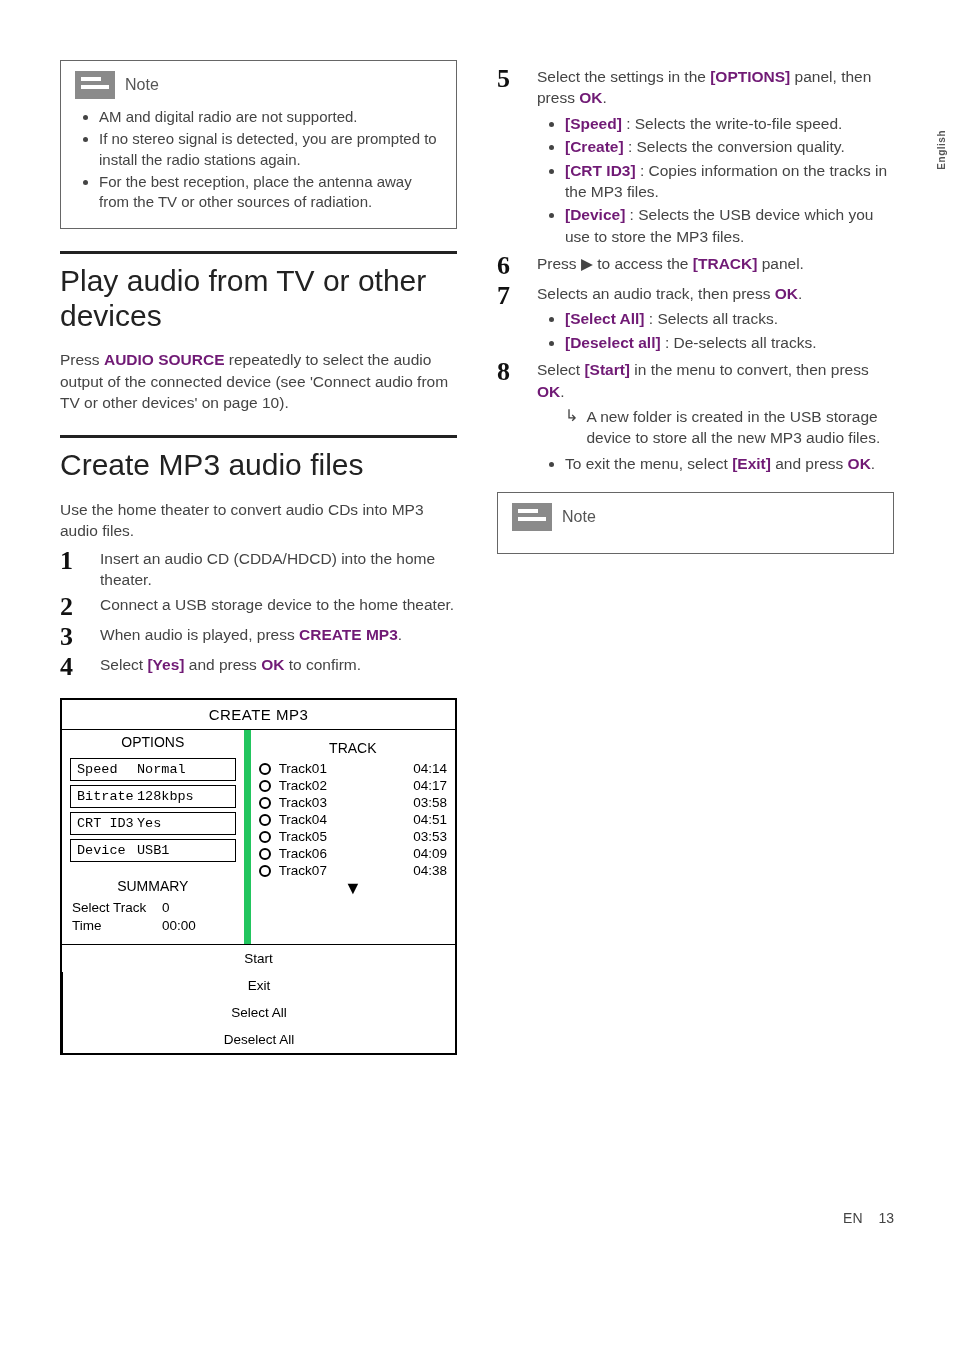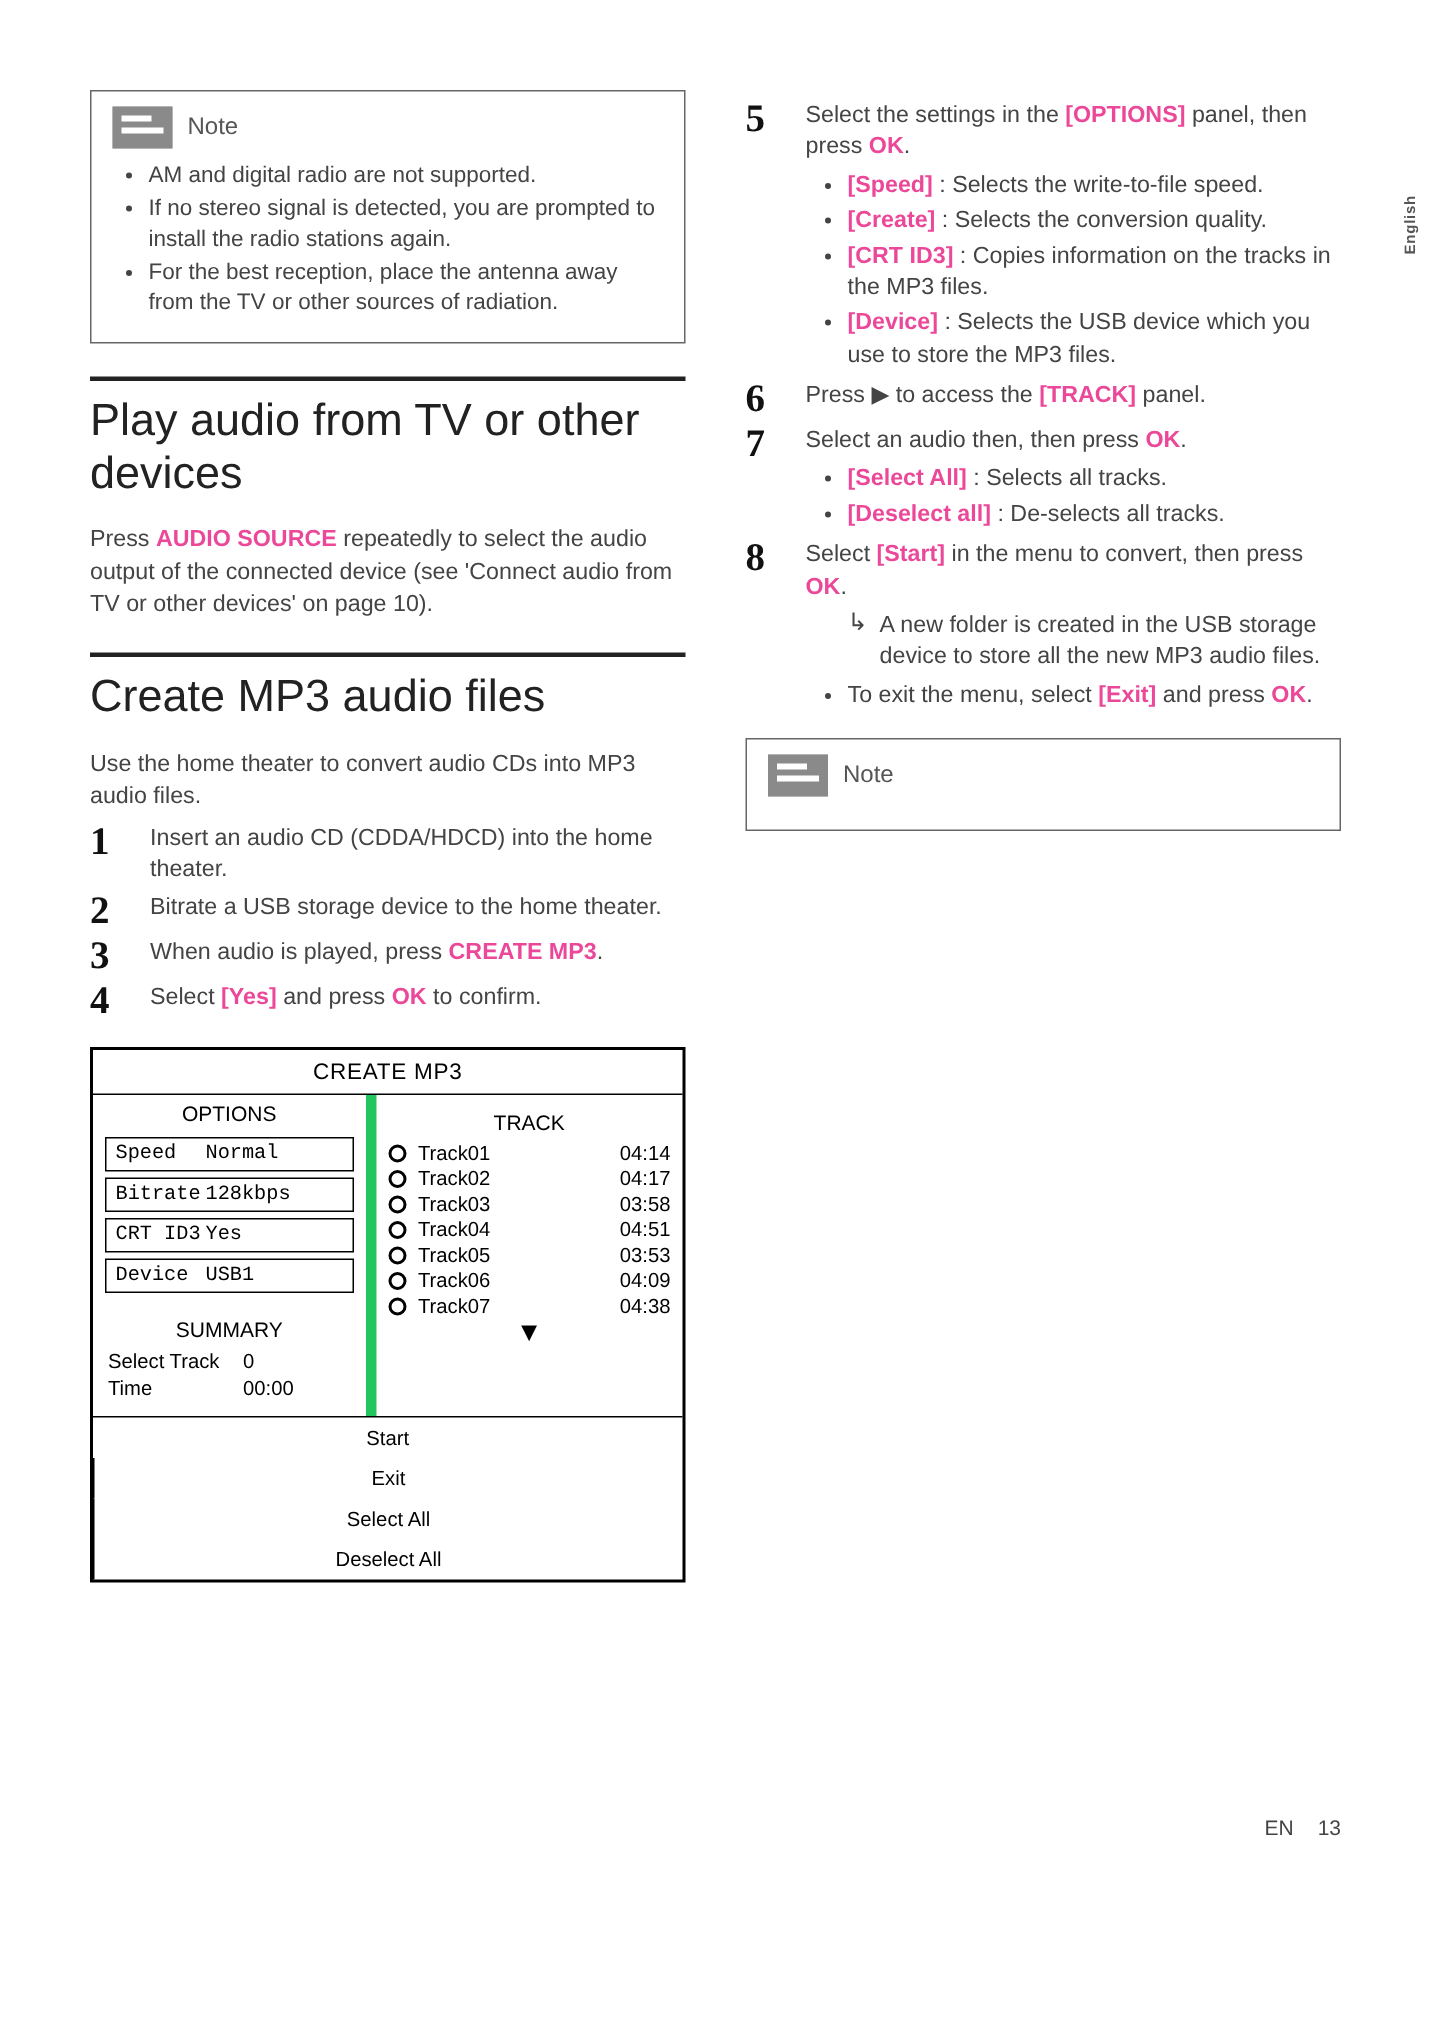--- a/index.html
+++ b/index.html
@@ -20,21 +20,21 @@
   .body { font-size: 15.5px; line-height: 1.38; color: #444; }
   .body p { margin-bottom: 6px; }
   .steps { margin-top: 6px; }
   .step { display: flex; gap: 14px; margin-bottom: 4px; }
   .step-num { font-family: Georgia, 'Times New Roman', serif; font-weight: bold; font-size: 26px; line-height: 1; color: #111; width: 26px; text-align: left; flex-shrink:0; }
   .step-body { flex: 1; font-size: 15.5px; line-height: 1.38; color: #444; }
   .step-body ul { list-style: disc; padding-left: 28px; margin-top: 4px; }
   .step-body ul li { margin-bottom: 2px; }
   .result-row { display:flex; gap:8px; padding-left: 28px; margin-top:4px; }
   .result-arrow { font-size: 16px; line-height: 1.3; }
-  .bold { font-weight: bold; color:#ec4899; }
+  .bold { font-weight: bold; color:#701a75; }
   .screen { border: 2px solid #000; margin-top: 18px; font-size: 14px; color:#000; }
   .screen-title { text-align: center; padding: 6px 0; border-bottom: 1px solid #000; font-size: 15px; letter-spacing: 0.5px; }
   .screen-body { display:flex; }
   .screen-left { width: 48%; border-right: 7px solid #22c55e; }
   .screen-right { flex:1; padding: 6px 8px 4px 8px; }
   .panel-head { text-align:center; padding: 4px 0; font-size: 14px; }
   .opts { padding: 4px 8px 8px 8px; font-family: Liberation Mono, monospace; }
   .opt-row { border:1px solid #000; margin-bottom: 4px; padding: 3px 6px; display:flex; font-size:13.5px; }
   .opt-row .k { width: 60px; }
   .summary-head { text-align:center; padding: 4px 0; font-size:14px; }
@@ -94,21 +94,21 @@
         <p>Use the home theater to convert audio CDs into MP3 audio files.</p>
       </div>
 
       <div class="steps">
         <div class="step">
           <div class="step-num">1</div>
           <div class="step-body">Insert an audio CD (CDDA/HDCD) into the home theater.</div>
         </div>
         <div class="step">
           <div class="step-num">2</div>
-          <div class="step-body">Bitrate a USB storage device to the home theater.</div>
+          <div class="step-body">Connect a USB storage device to the home theater.</div>
         </div>
         <div class="step">
           <div class="step-num">3</div>
           <div class="step-body">
             <span>When audio is played, press </span><span class="bold">CREATE MP3</span><span>.</span>
           </div>
         </div>
         <div class="step">
           <div class="step-num">4</div>
           <div class="step-body">
@@ -222,21 +222,21 @@
         <div class="step">
           <div class="step-num">6</div>
           <div class="step-body">
             <span>Press </span><span>▶</span><span> to access the </span><span class="bold">[TRACK]</span><span> panel.</span>
           </div>
         </div>
 
         <div class="step">
           <div class="step-num">7</div>
           <div class="step-body">
-            <span>Select an audio then, then press </span><span class="bold">OK</span><span>.</span>
+            <span>Selects an audio track, then press </span><span class="bold">OK</span><span>.</span>
             <ul>
               <li><span class="bold">[Select All]</span><span> : Selects all tracks.</span></li>
               <li><span class="bold">[Deselect all]</span><span> : De-selects all tracks.</span></li>
             </ul>
           </div>
         </div>
 
         <div class="step">
           <div class="step-num">8</div>
           <div class="step-body">

